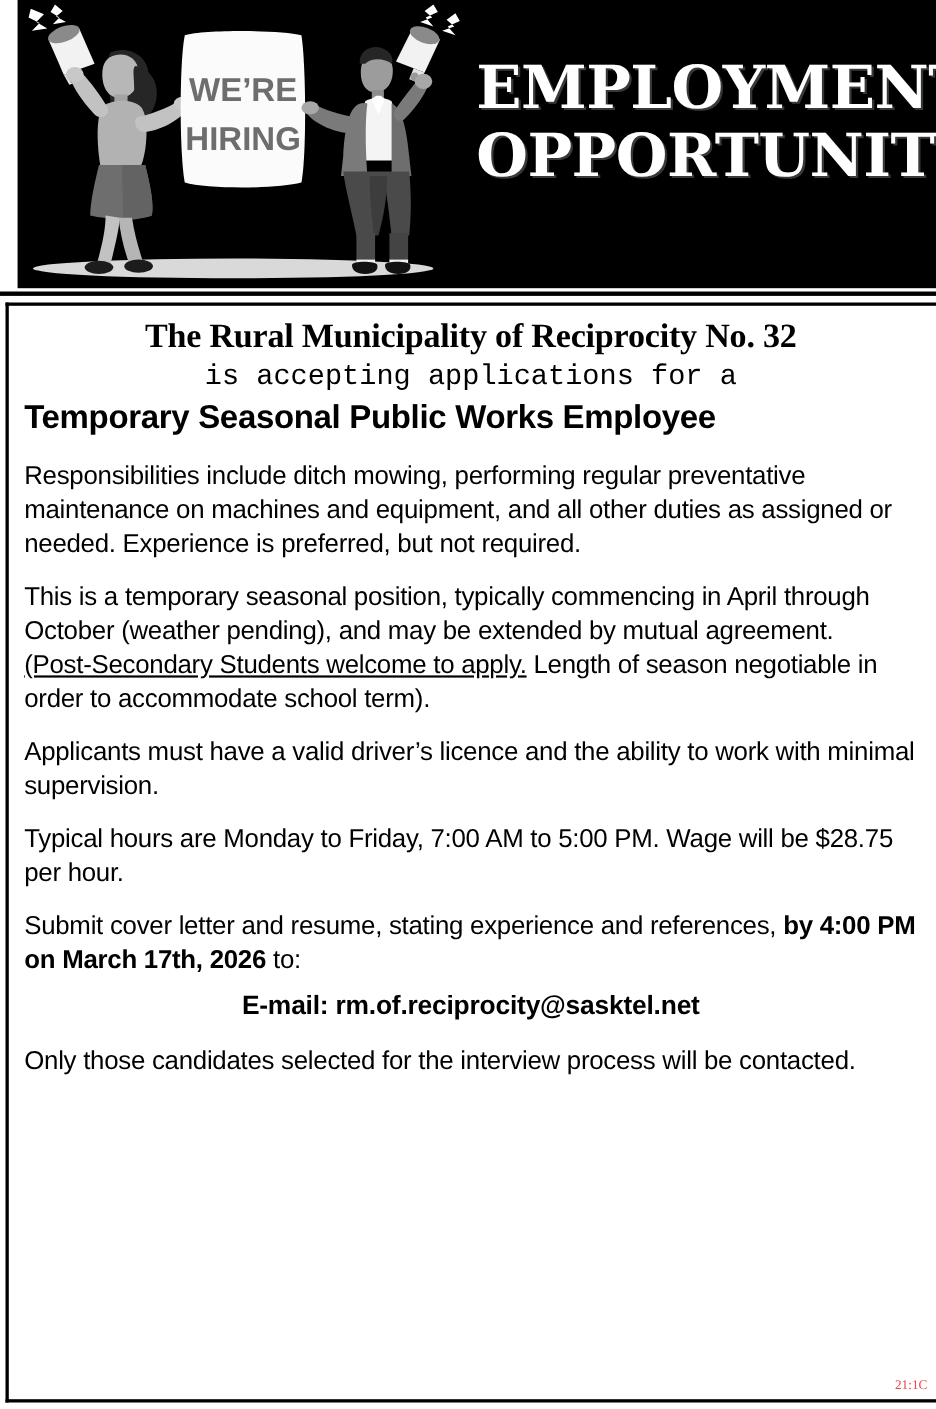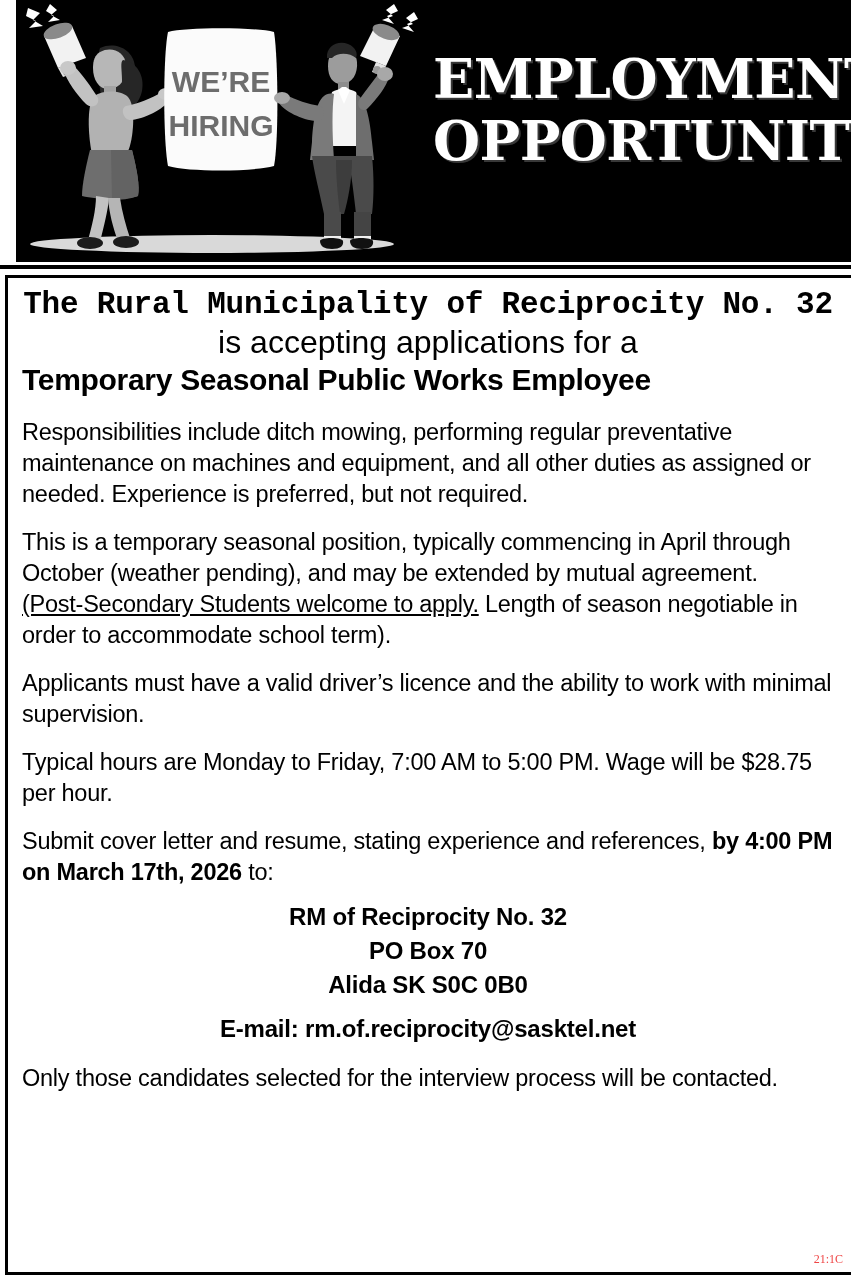--- a/index.html
+++ b/index.html
@@ -92,31 +92,31 @@
 
   .body-inner {
     position: absolute;
     left: 22px;
     top: 285px;
     width: 812px;
   }
 
   
   .head-main {
-    font-family: Liberation Mono, monospace;
+    font-family: Liberation Serif, serif;
     font-weight: bold;
     font-size: 31px;
     line-height: 40px;
     text-align: center;
     letter-spacing: -0.2px;
   }
   .head-sub {
-    font-family: Liberation Sans, sans-serif;
+    font-family: Liberation Mono, monospace;
     font-weight: normal;
-    font-size: 32px;
+    font-size: 26px;
     line-height: 34px;
     text-align: center;
   }
   .head-role {
     font-family: "Liberation Sans", sans-serif;
     font-weight: bold;
     font-size: 30px;
     line-height: 40px;
     text-align: left;
     letter-spacing: -0.3px;
@@ -297,25 +297,20 @@
     </div>
 
     <div class="para">Applicants must have a valid driver’s licence and the ability to work with minimal supervision.</div>
 
     <div class="para">Typical hours are Monday to Friday, 7:00 AM to 5:00 PM. Wage will be $28.75 per hour.</div>
 
     <div class="para">
       <span>Submit cover letter and resume, stating experience and references, </span><span class="b">by 4:00 PM on March 17th, 2026</span><span> to:</span>
     </div>
 
-    <div class="addr-block">
-      <div class="addr-line">RM of Reciprocity No. 32</div>
-      <div class="addr-line">PO Box 70</div>
-      <div class="addr-line">Alida SK S0C 0B0</div>
-    </div>
 
     <div class="addr-email">E-mail: rm.of.reciprocity@sasktel.net</div>
 
     <div class="para">Only those candidates selected for the interview process will be contacted.</div>
   </div>
 
   <div class="footer-code">21:1C</div>
 
 </div>
 

